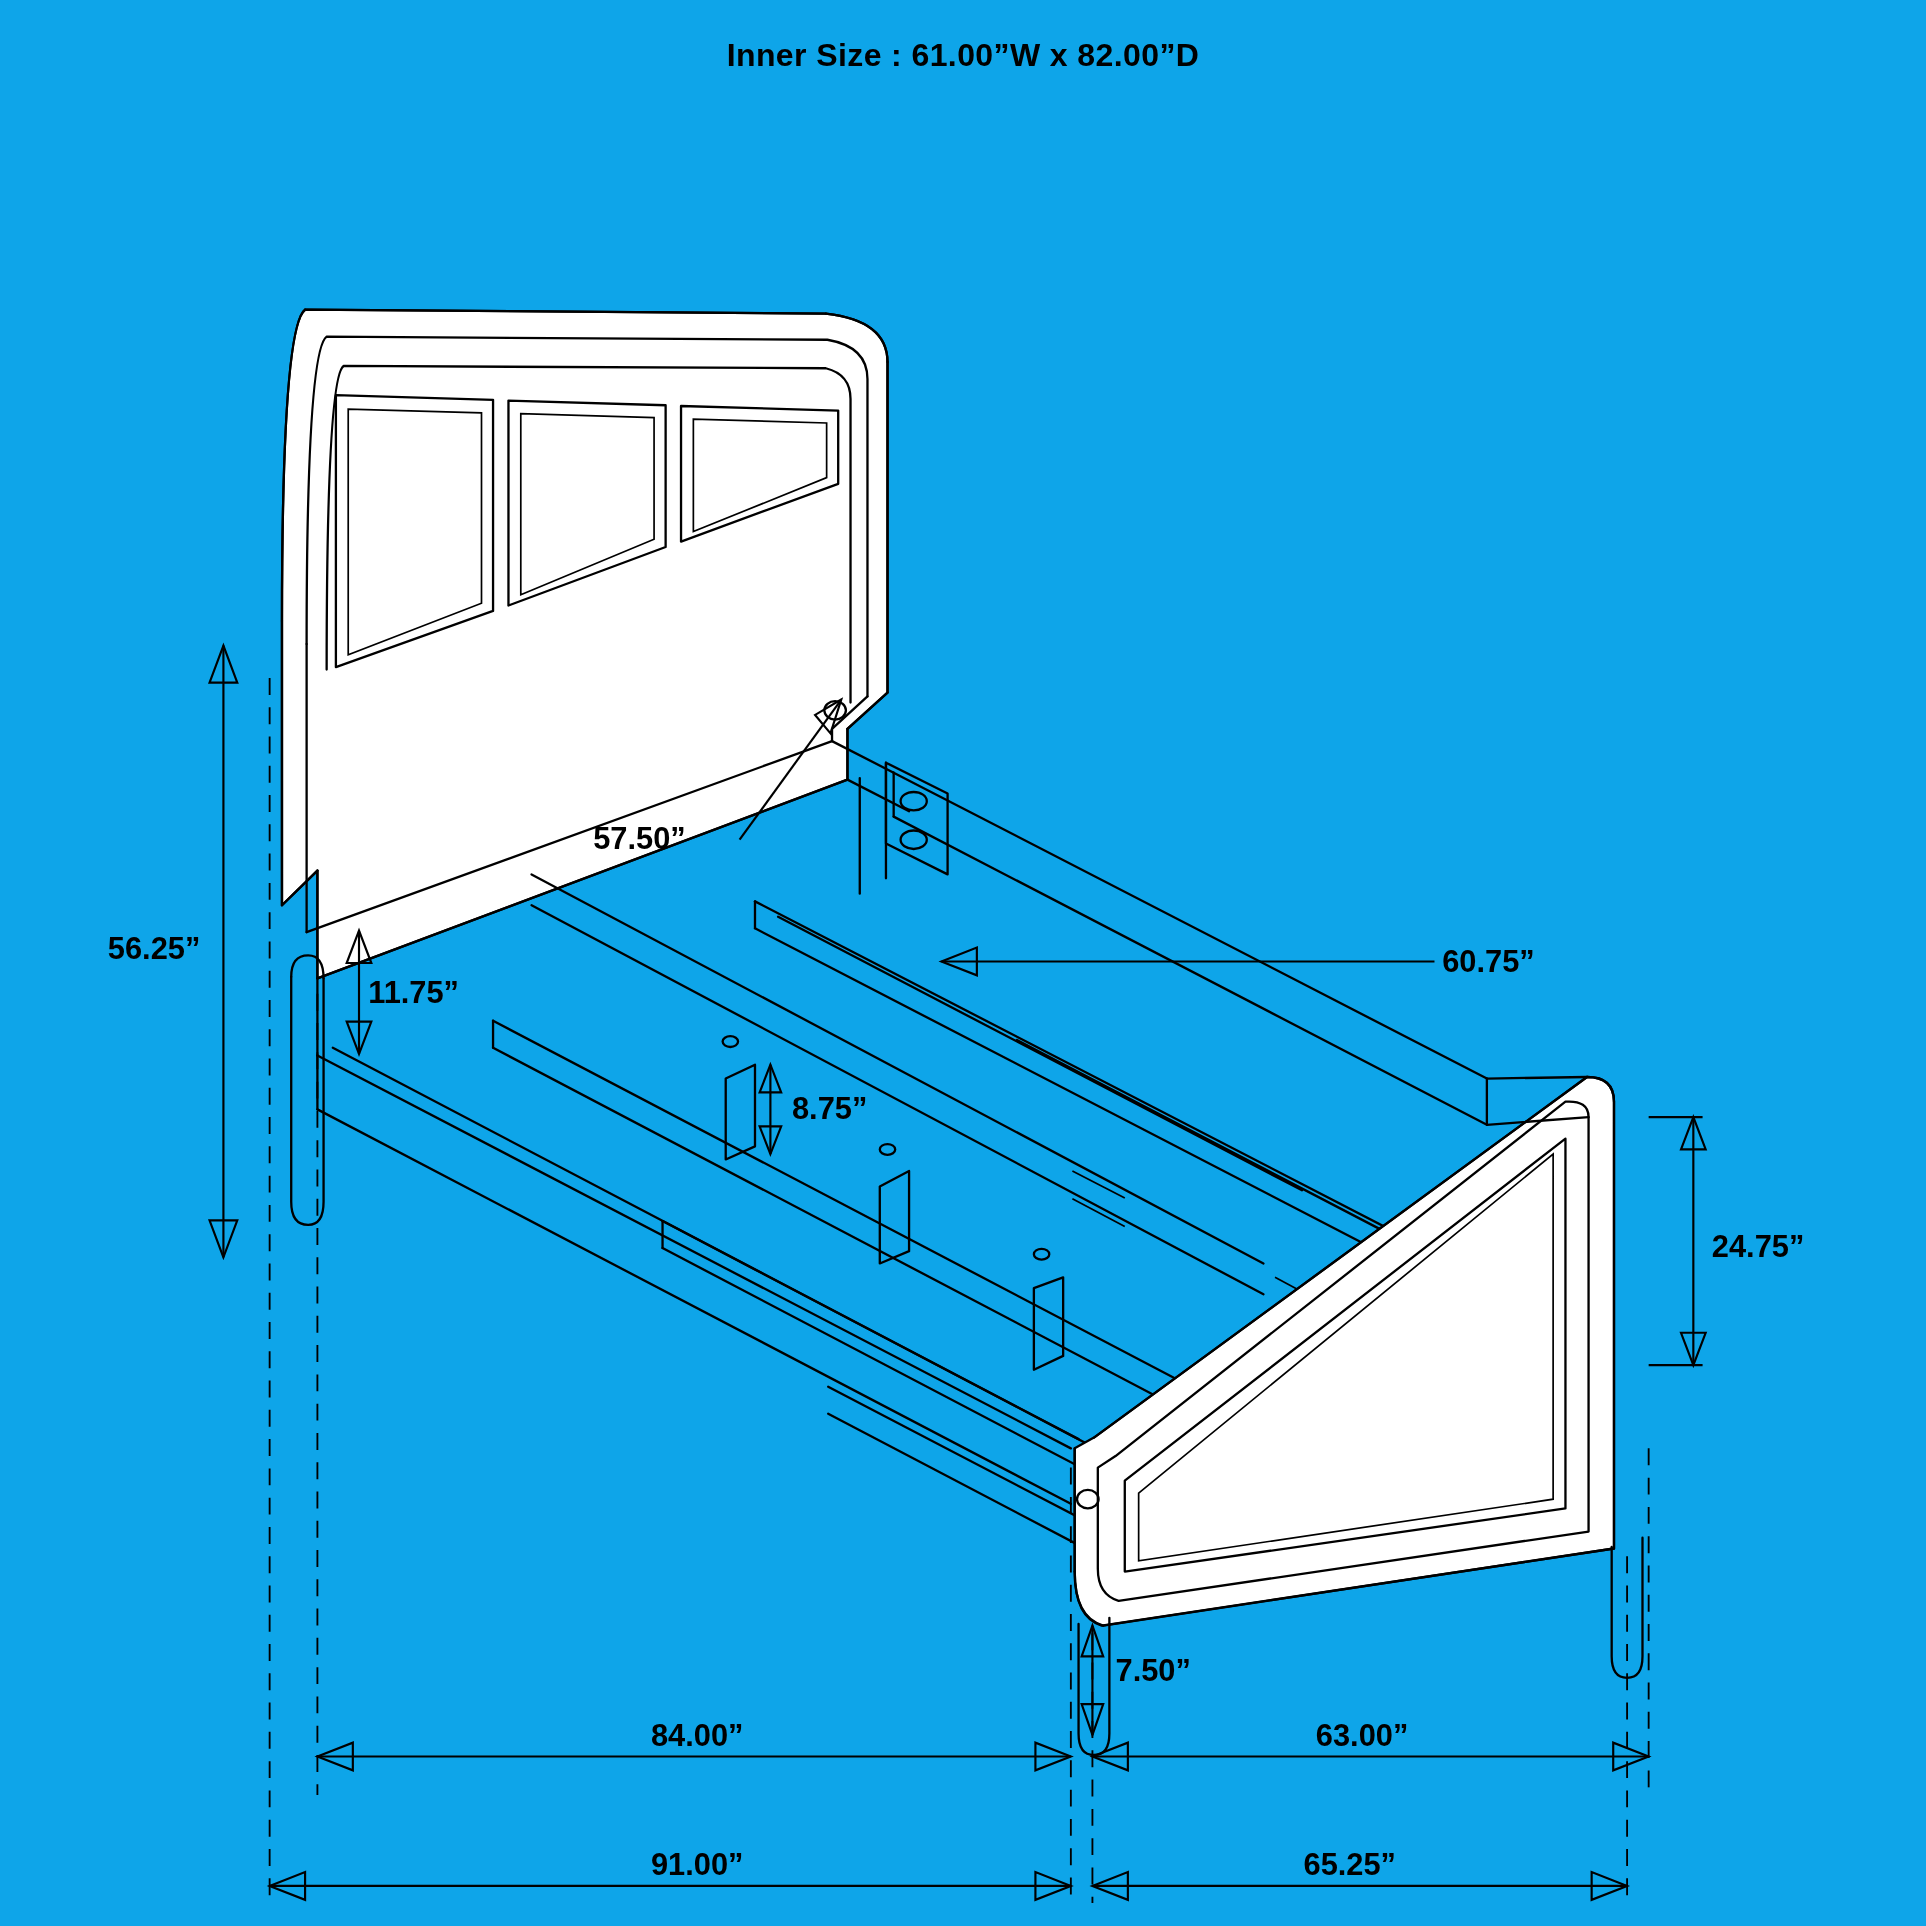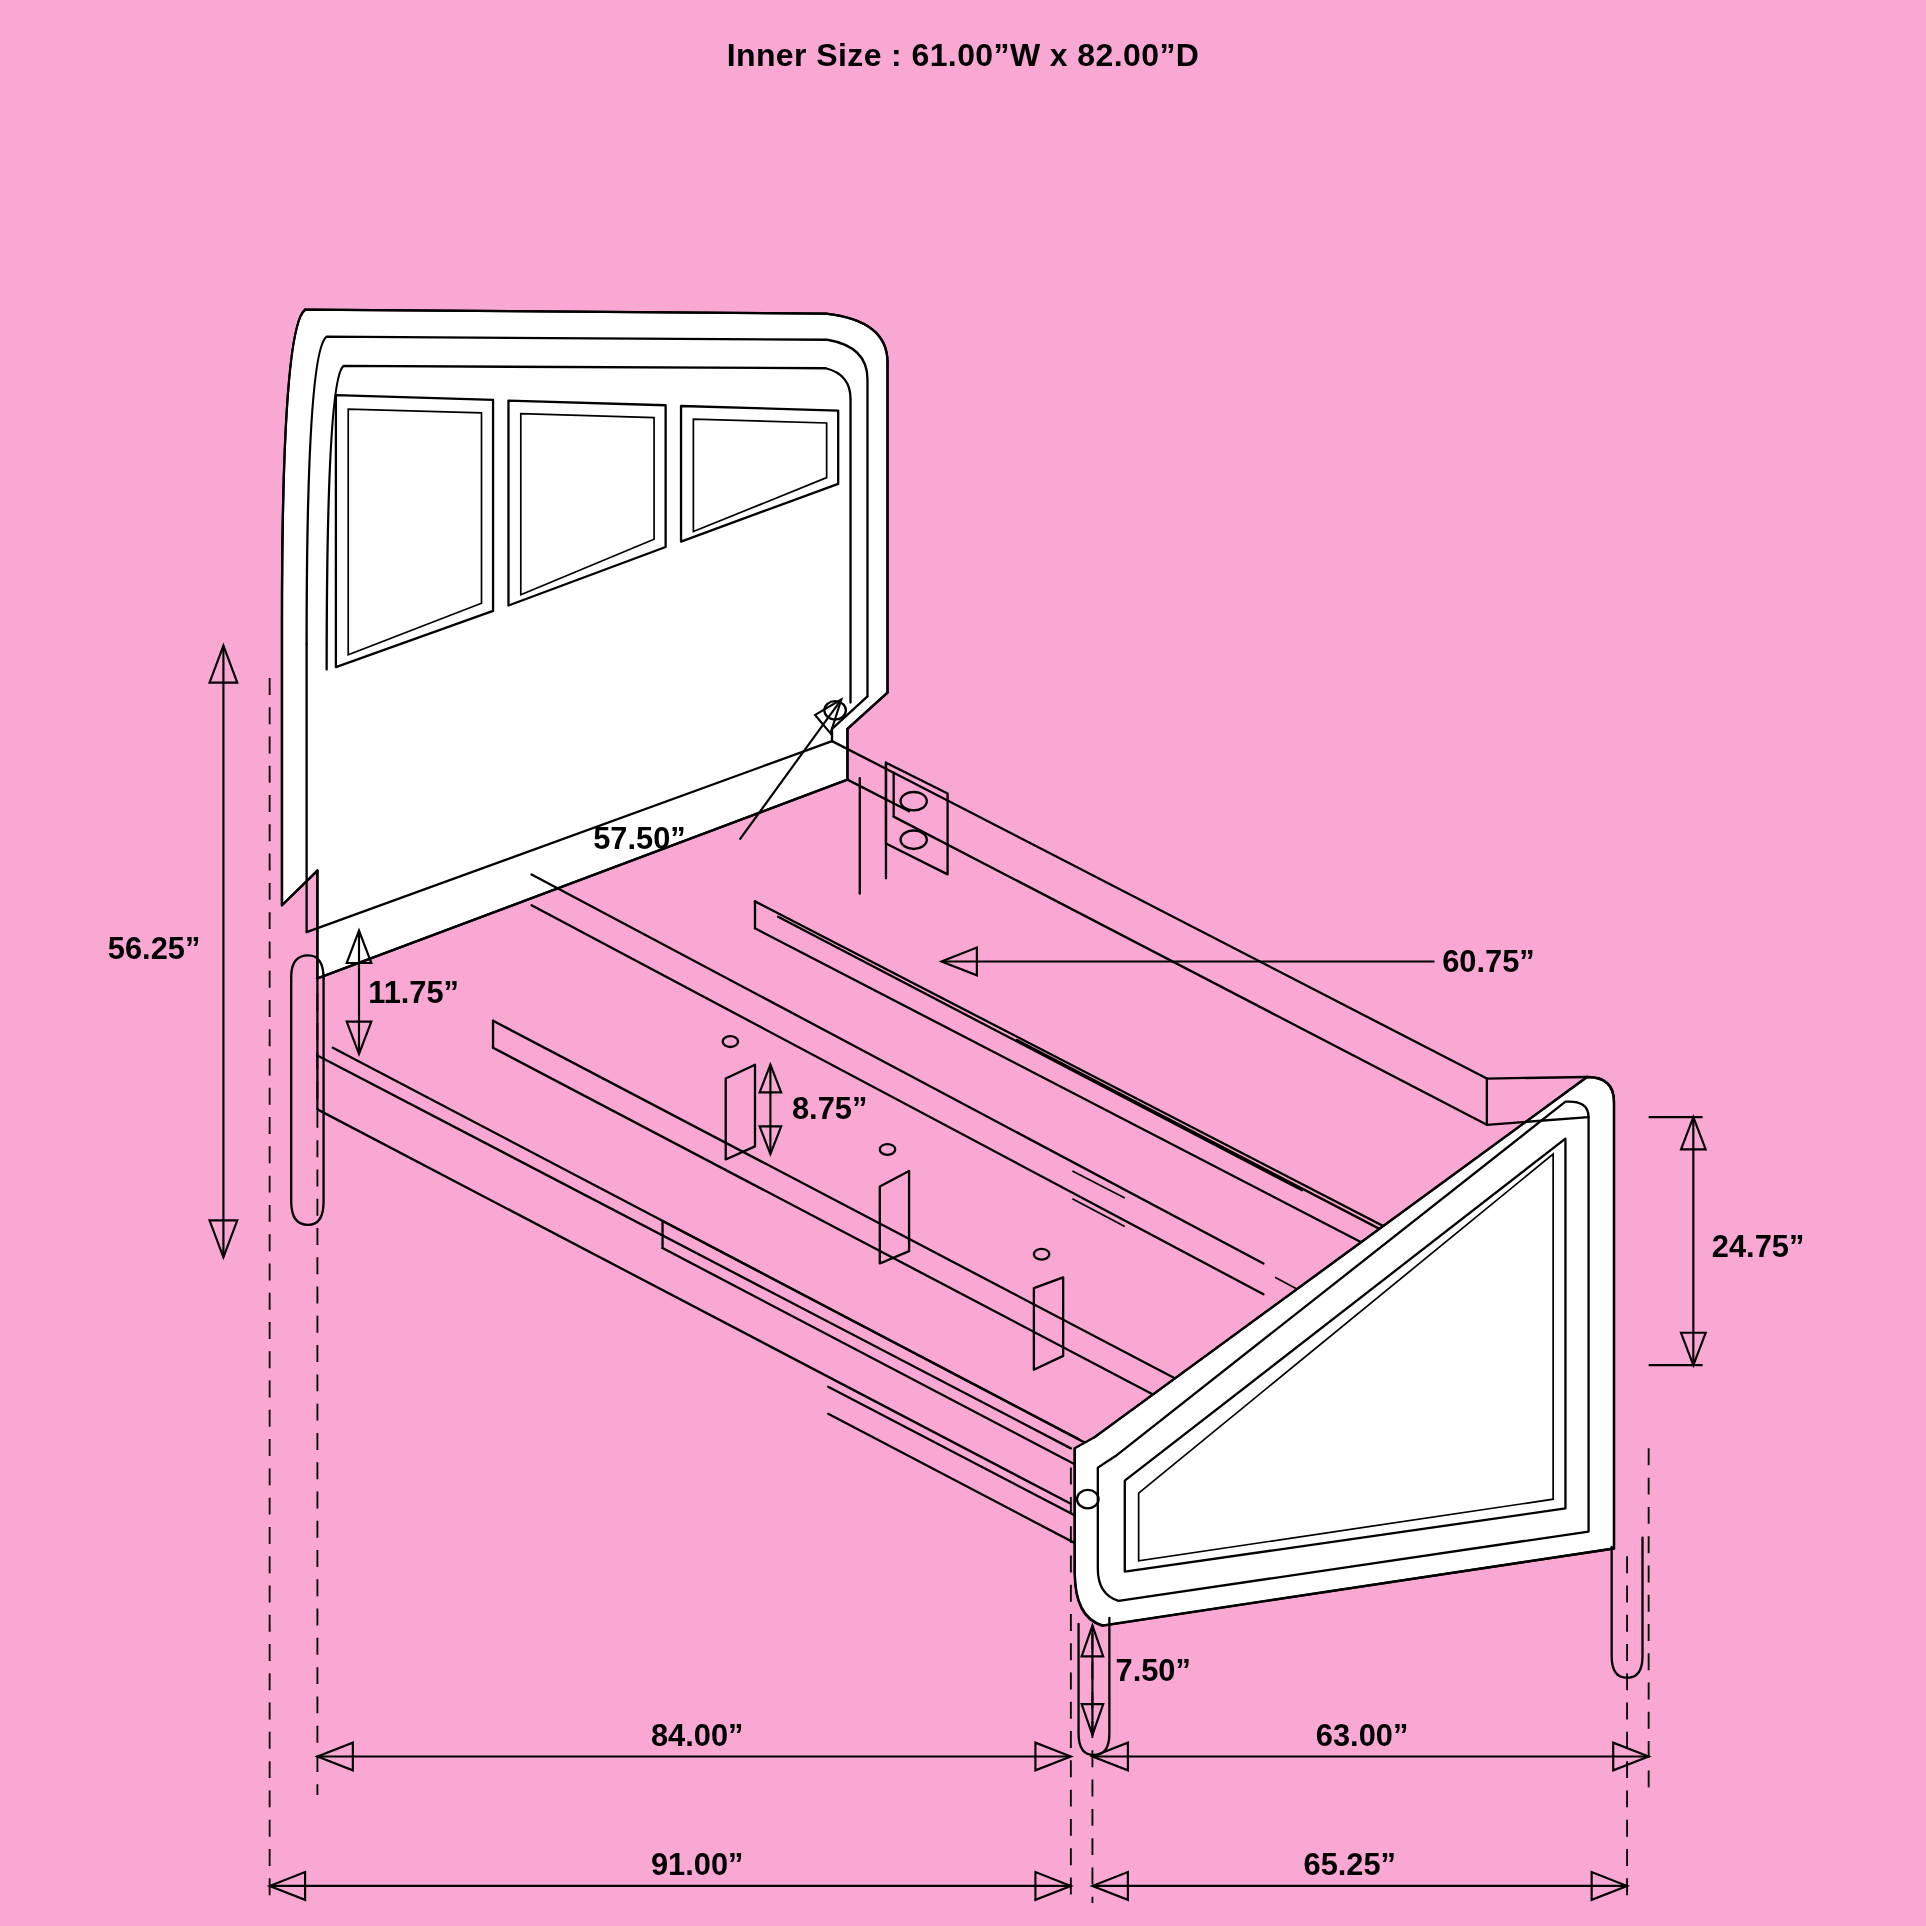--- a/index.html
+++ b/index.html
@@ -4,21 +4,21 @@
 <style>
   html, body {
     margin: 0;
     padding: 0;
     background: #ffffff;
   }
   #page {
     position: relative;
     width: 1926px;
     height: 1926px;
-    background: #f9a8d4;
+    background: #0ea5e9;
     font-family: "Liberation Sans", sans-serif;
     overflow: hidden;
   }
   #title {
     position: absolute;
     top: 37px;
     left: 0;
     width: 1926px;
     text-align: center;
     font-size: 32px;

